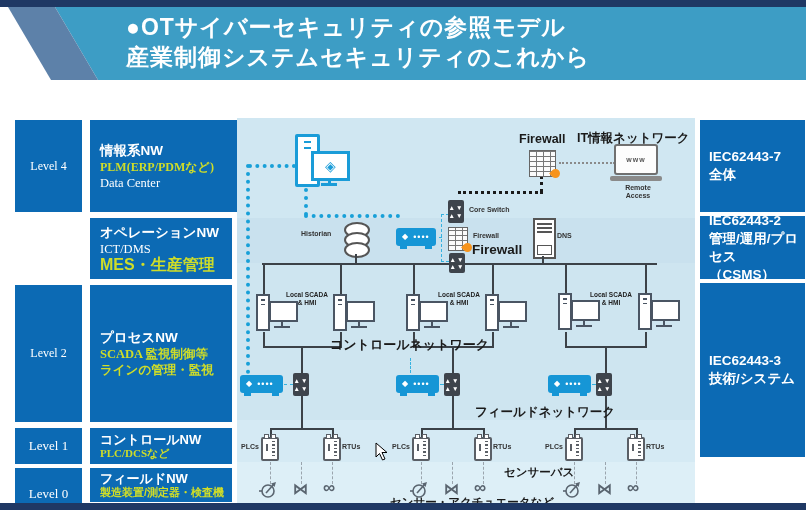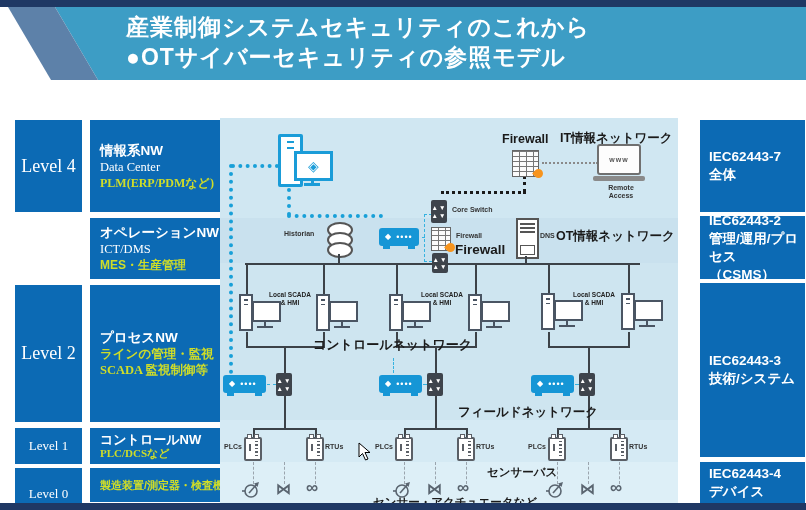--- a/index.html
+++ b/index.html
@@ -12,31 +12,31 @@
   .hdr{left:0;top:7px;width:806px;height:73px;}
   .hdr-teal{position:absolute;inset:0;background:#3d9dc5;
     clip-path:polygon(55px 0,100% 0,100% 100%,98px 100%);}
   .hdr-slate{position:absolute;inset:0;background:#5d81a9;
     clip-path:polygon(8px 0,55px 0,98px 100%,51px 100%);}
   .hdr-text{position:absolute;left:126px;top:5px;color:#fff;font-weight:bold;
     font-size:23px;line-height:30px;letter-spacing:1px;white-space:nowrap;}
   
   .bluebox{background:#0c6ab4;color:#fff;box-sizing:border-box;}
   .lvl-label{display:flex;align-items:center;justify-content:center;
-    font-family:"Liberation Serif",serif;font-size:18px;}
+    font-family:"Liberation Serif",serif;font-size:12px;}
   .lvl-desc{display:flex;flex-direction:column;justify-content:center;padding:4px 4px 4px 10px;}
   .lvl-title{font-weight:bold;font-size:13.5px;line-height:17px;}
   .lvl-line{font-size:12.5px;line-height:16px;}
   .serif{font-family:"Liberation Serif",serif;}
   .yellow{color:#cfdd28;font-weight:bold;}
   .white{color:#fff;}
   .iec{display:flex;flex-direction:column;justify-content:center;padding:6px 6px 6px 9px;
     font-weight:bold;font-size:13.5px;line-height:18px;}
   
-  .panel{left:220px;top:118px;width:458px;height:385px;background:#fde047;overflow:hidden;}
+  .panel{left:237px;top:118px;width:458px;height:385px;background:#fde047;overflow:hidden;}
   .band{position:absolute;left:0;width:458px;}
   
   .dotb-h{border-top:4px dotted #18a0d8;height:0;}
   .dotb-v{border-left:4px dotted #18a0d8;width:0;}
   .dotk-h{border-top:3px dotted #1a1a1a;height:0;}
   .dotk-v{border-left:3px dotted #1a1a1a;width:0;}
   .dashg-h{border-top:2px dotted #8a8a8a;height:0;}
   .dashc-v{border-left:1.5px dashed #35b2e0;width:0;}
   .dashc-h{border-top:1.5px dashed #35b2e0;height:0;}
   .dashs-v{border-left:1.5px dashed #9aa4ad;width:0;}
@@ -107,79 +107,76 @@
 <body>
 
 <div id="stage">
 
   <div class="abs topbar"></div>
 
   <div class="abs hdr">
     <div class="hdr-teal"></div>
     <div class="hdr-slate"></div>
     <div class="hdr-text">
+      <div>●OTサイバーセキュリティの参照モデル</div>
       <div>産業制御システムセキュリティのこれから</div>
-      <div>●OTサイバーセキュリティの参照モデル</div>
     </div>
   </div>
 
   <div class="abs bluebox lvl-label" style="left:15px;top:120px;width:67px;height:92px;">
       <span>Level 4</span>
     </div>
   <div class="abs bluebox lvl-desc" style="left:90px;top:120px;width:162px;height:92px;">
     <div class="lvl-title">情報系NW</div>
+    <div class="lvl-line serif yellow" style="font-size:12px;">PLM(ERP/PDMなど)</div>
     <div class="lvl-line serif white">Data Center</div>
-    <div class="lvl-line serif yellow" style="font-size:12px;">PLM(ERP/PDMなど)</div>
   </div>
 
   <div class="abs bluebox lvl-desc" style="left:90px;top:218px;width:142px;height:61px;">
     <div class="lvl-title">オペレーションNW</div>
     <div class="lvl-line serif white">ICT/DMS</div>
-    <div class="lvl-line yellow" style="font-size:12px;">MES・生産管理</div>
+    <div class="lvl-line yellow" style="font-size:16px;">MES・生産管理</div>
   </div>
 
   <div class="abs bluebox lvl-label" style="left:15px;top:285px;width:67px;height:137px;">
       <span>Level 2</span>
     </div>
   <div class="abs bluebox lvl-desc" style="left:90px;top:285px;width:142px;height:137px;">
     <div class="lvl-title">プロセスNW</div>
+    <div class="lvl-line serif yellow">SCADA 監視制御等</div>
     <div class="lvl-line yellow">ラインの管理・監視</div>
-    <div class="lvl-line serif yellow">SCADA 監視制御等</div>
   </div>
 
   <div class="abs bluebox lvl-label" style="left:15px;top:428px;width:67px;height:36px;font-size:13px;">
       <span>Level 1</span>
     </div>
   <div class="abs bluebox lvl-desc" style="left:90px;top:428px;width:142px;height:36px;padding-top:1px;padding-bottom:1px;">
     <div class="lvl-title" style="font-size:13px;line-height:15px;">コントロールNW</div>
     <div class="lvl-line serif yellow" style="font-size:11px;line-height:13px;">PLC/DCSなど</div>
   </div>
 
   <div class="abs bluebox lvl-label" style="left:15px;top:468px;width:67px;height:52px;font-size:13px;">
       <span>Level 0</span>
     </div>
   <div class="abs bluebox lvl-desc" style="left:90px;top:468px;width:142px;height:34px;padding-top:1px;padding-bottom:1px;">
+    <div class="lvl-title" style="font-size:13px;line-height:15px;">フィールドNW</div>
     <div class="lvl-line yellow" style="font-size:11px;line-height:13px;">製造装置/測定器・検査機</div>
   </div>
 
   <div class="abs bluebox iec" style="left:700px;top:120px;width:105px;height:92px;">
     <div>IEC62443-7</div>
     <div>全体</div>
   </div>
   <div class="abs bluebox iec" style="left:700px;top:216px;width:105px;height:63px;">
     <div>IEC62443-2</div>
     <div>管理/運用/プロセス（CSMS）</div>
   </div>
   <div class="abs bluebox iec" style="left:700px;top:283px;width:105px;height:174px;">
     <div>IEC62443-3</div>
     <div>技術/システム</div>
-  </div>
-  <div class="abs bluebox iec" style="left:700px;top:462px;width:105px;height:41px;">
-    <div>IEC62443-4</div>
-    <div>デバイス</div>
   </div>
 
   <div class="abs panel">
 
     <div class="band" style="top:0;height:100px;background:#d0e7f2;"></div>
     <div class="band" style="top:100px;height:45px;background:#c9e1ee;"></div>
     <div class="band" style="top:145px;height:157px;background:#cee5f0;"></div>
     <div class="band" style="top:302px;height:42px;background:#d5eaf4;"></div>
     <div class="band" style="top:344px;height:41px;background:#ddeff7;"></div>
 
@@ -245,21 +242,20 @@
         <div class="disc"></div>
     </div>
     <div class="abs sol-v" style="left:118px;top:136px;height:10px;"></div>
     <div class="abs srv" style="left:296px;top:100px;">
         <i></i>
         <i></i>
         <i></i>
         <div class="sq"></div>
       </div>
     <div class="abs tiny" style="left:320px;top:114px;">DNS</div>
-    <div class="abs tlab" style="left:336px;top:110px;font-size:12.5px;">OT情報ネットワーク</div>
     <div class="abs sol-v" style="left:305px;top:138px;height:8px;"></div>
 
     <div class="abs sol-h" style="left:25px;top:145px;width:395px;"></div>
     <div class="abs sol-v" style="left:26px;top:146px;height:30px;"></div>
     <div class="abs sol-v" style="left:103px;top:146px;height:30px;"></div>
     <div class="abs sol-v" style="left:176px;top:146px;height:30px;"></div>
     <div class="abs sol-v" style="left:255px;top:146px;height:30px;"></div>
     <div class="abs sol-v" style="left:328px;top:146px;height:30px;"></div>
     <div class="abs sol-v" style="left:408px;top:146px;height:30px;"></div>
 

